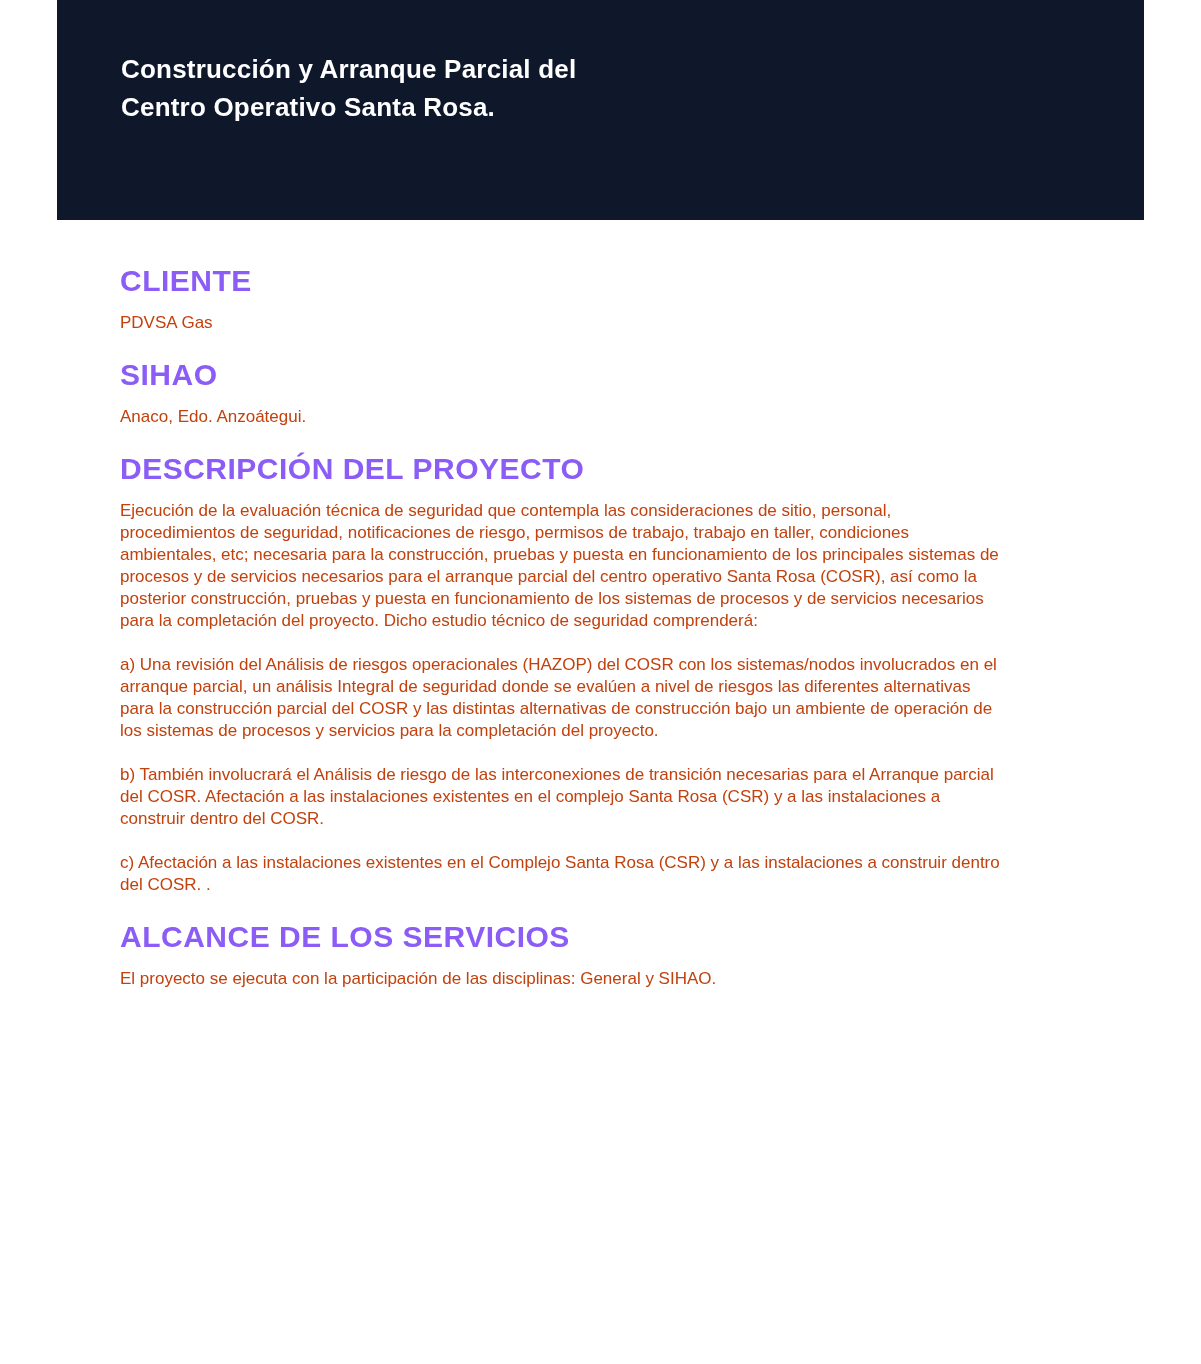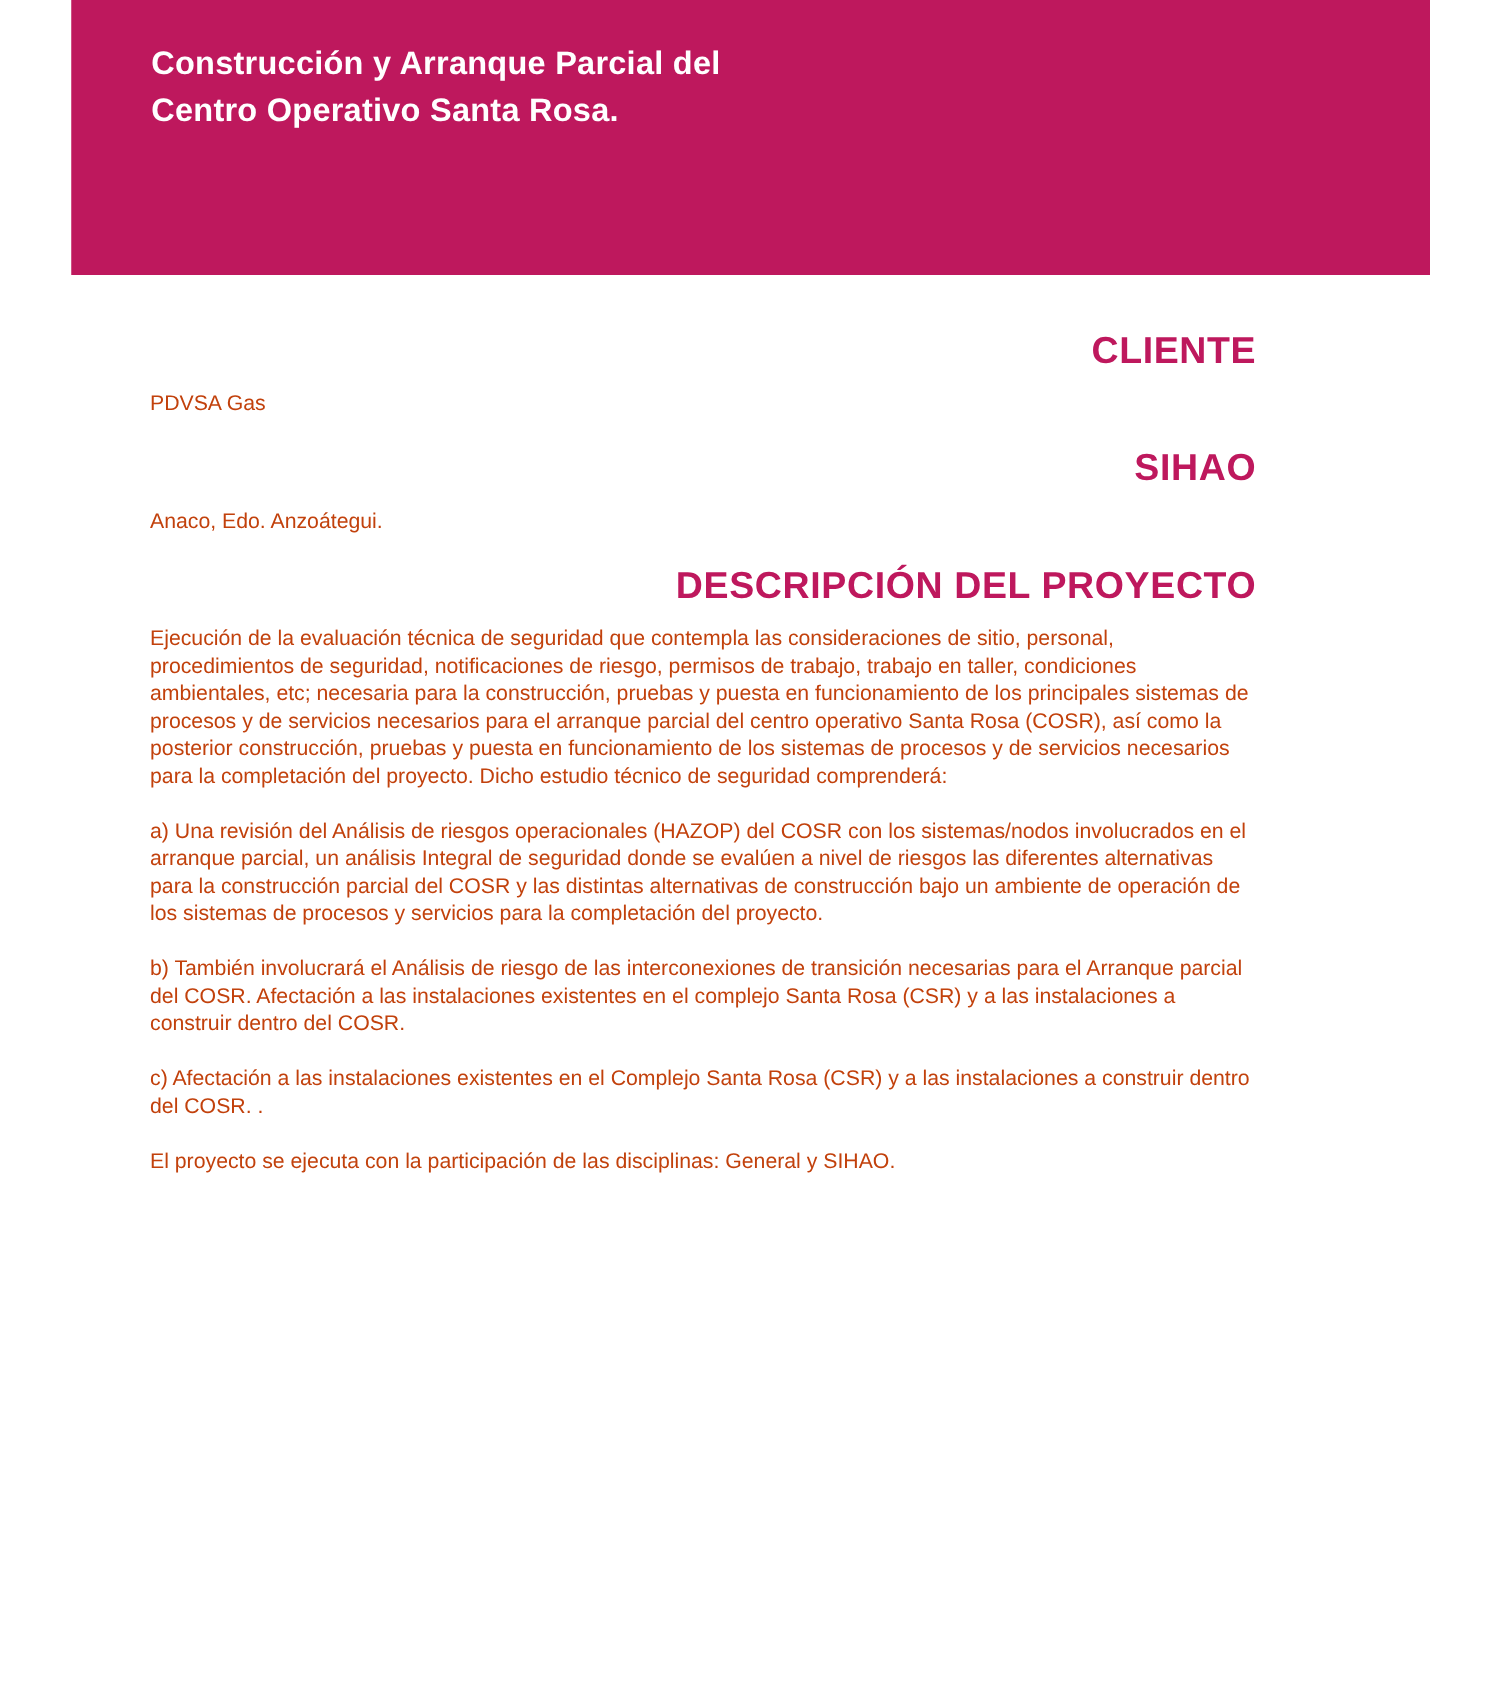--- a/index.html
+++ b/index.html
@@ -13,45 +13,44 @@
     position: relative;
     width: 1201px;
     height: 1364px;
     background: #ffffff;
     overflow: hidden;
   }
   .banner {
     margin-left: 57px;
     width: 1087px;
     height: 220px;
-    background: #be185d;
-    padding: 31px 40px 0 64px;
+    background: #0f172a;
+    padding: 50px 40px 0 64px;
   }
   .banner h1 {
     margin: 0;
     color: #ffffff;
     font-size: 26px;
     line-height: 38px;
     font-weight: bold;
     letter-spacing: 0.2px;
   }
   .banner h1 .line { display: block; }
   .content {
     margin-left: 120px;
     width: 885px;
     color: #414042;
   }
   .sec-h {
     font-size: 30px;
     line-height: 33px;
     font-weight: bold;
-    color: #be185d;
+    color: #8b5cf6;
     letter-spacing: 0.5px;
     margin: 24px 0 15px 0;
-    text-align: right;
   }
   .sec-h.first { margin-top: 44px; }
   .body-text {
     font-size: 17px;
     line-height: 22px;
     margin: 0 0 22px 0;
     color: #c2410c;
   }
 </style>
 </head>
@@ -81,17 +80,18 @@
 
     <section>
       <h2 class="sec-h">DESCRIPCIÓN DEL PROYECTO</h2>
       <p class="body-text">Ejecución de la evaluación técnica de seguridad que contempla las consideraciones de sitio, personal, procedimientos de seguridad, notificaciones de riesgo, permisos de trabajo, trabajo en taller, condiciones ambientales, etc; necesaria para la construcción, pruebas y puesta en funcionamiento de los principales sistemas de procesos y de servicios necesarios para el arranque parcial del centro operativo Santa Rosa (COSR), así como la posterior construcción, pruebas y puesta en funcionamiento de los sistemas de procesos y de servicios necesarios para la completación del proyecto. Dicho estudio técnico de seguridad comprenderá:</p>
       <p class="body-text">a) Una revisión del Análisis de riesgos operacionales (HAZOP) del COSR con los sistemas/nodos involucrados en el arranque parcial, un análisis Integral de seguridad donde se evalúen a nivel de riesgos las diferentes alternativas para la construcción parcial del COSR y las distintas alternativas de construcción bajo un ambiente de operación de los sistemas de procesos y servicios para la completación del proyecto.</p>
       <p class="body-text">b) También involucrará el Análisis de riesgo de las interconexiones de transición necesarias para el Arranque parcial del COSR. Afectación a las instalaciones existentes en el complejo Santa Rosa (CSR) y a las instalaciones a construir dentro del COSR.</p>
       <p class="body-text">c) Afectación a las instalaciones existentes en el Complejo Santa Rosa (CSR) y a las instalaciones a construir dentro del COSR. .</p>
     </section>
 
     <section>
+      <h2 class="sec-h">ALCANCE DE LOS SERVICIOS</h2>
       <p class="body-text">El proyecto se ejecuta con la participación de las disciplinas: General y SIHAO.</p>
     </section>
 
   </main>
 </div>
 
 </body></html>

